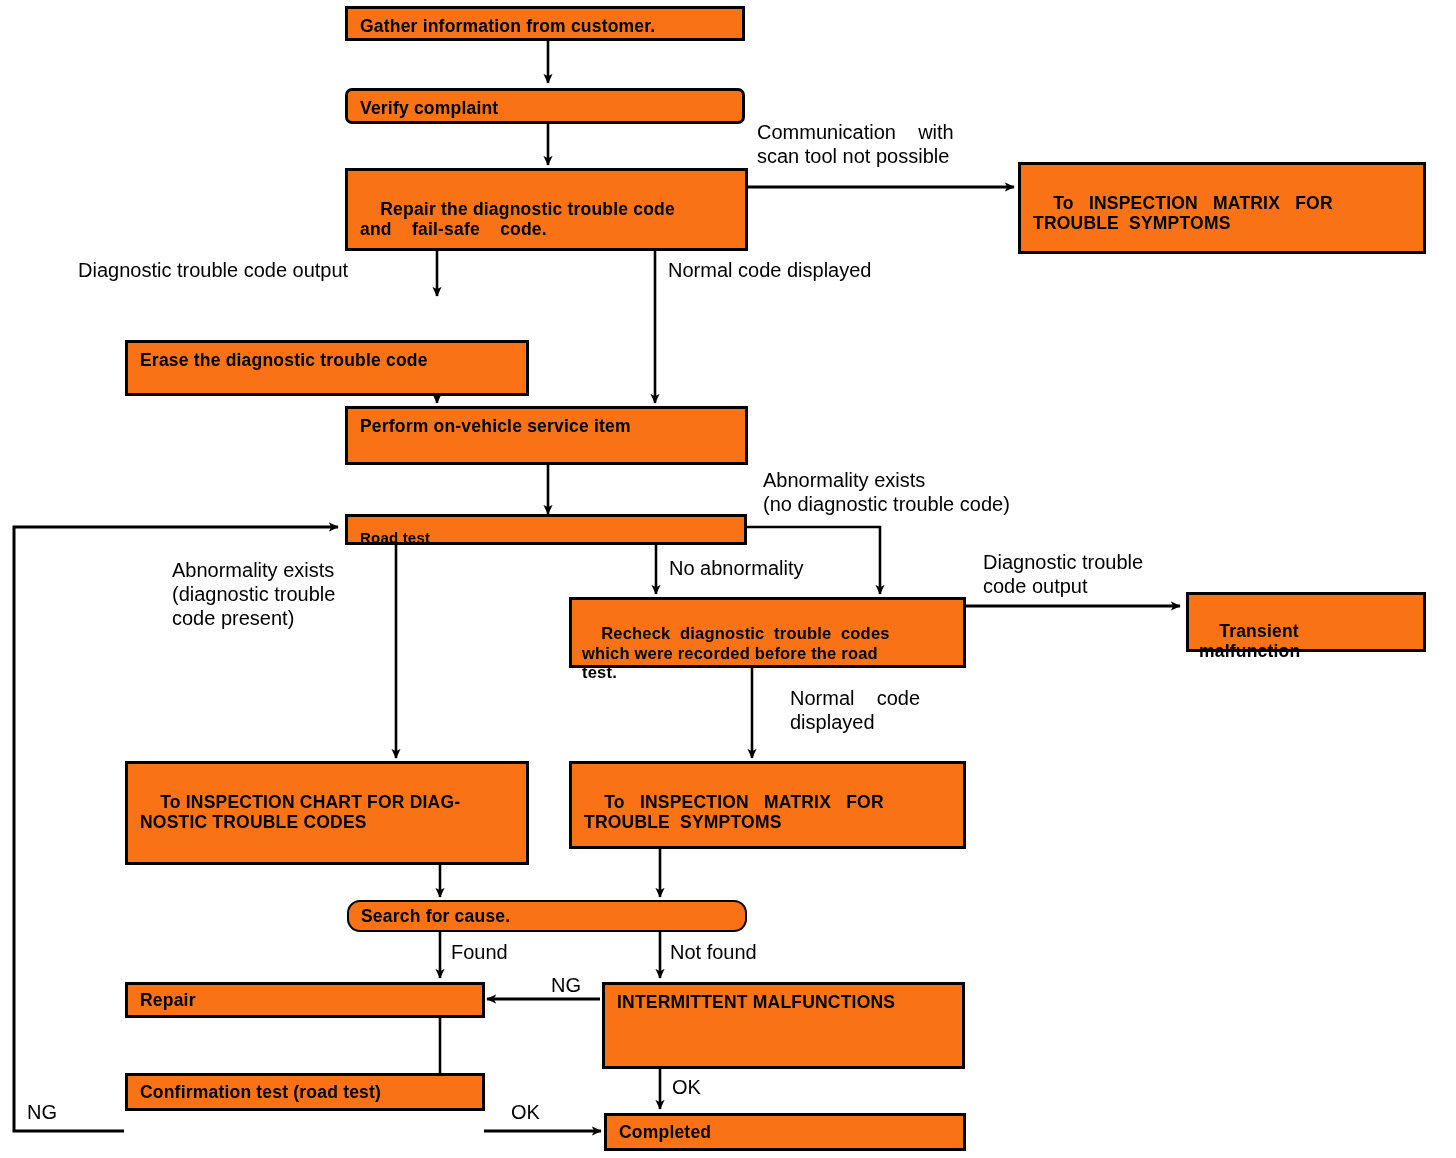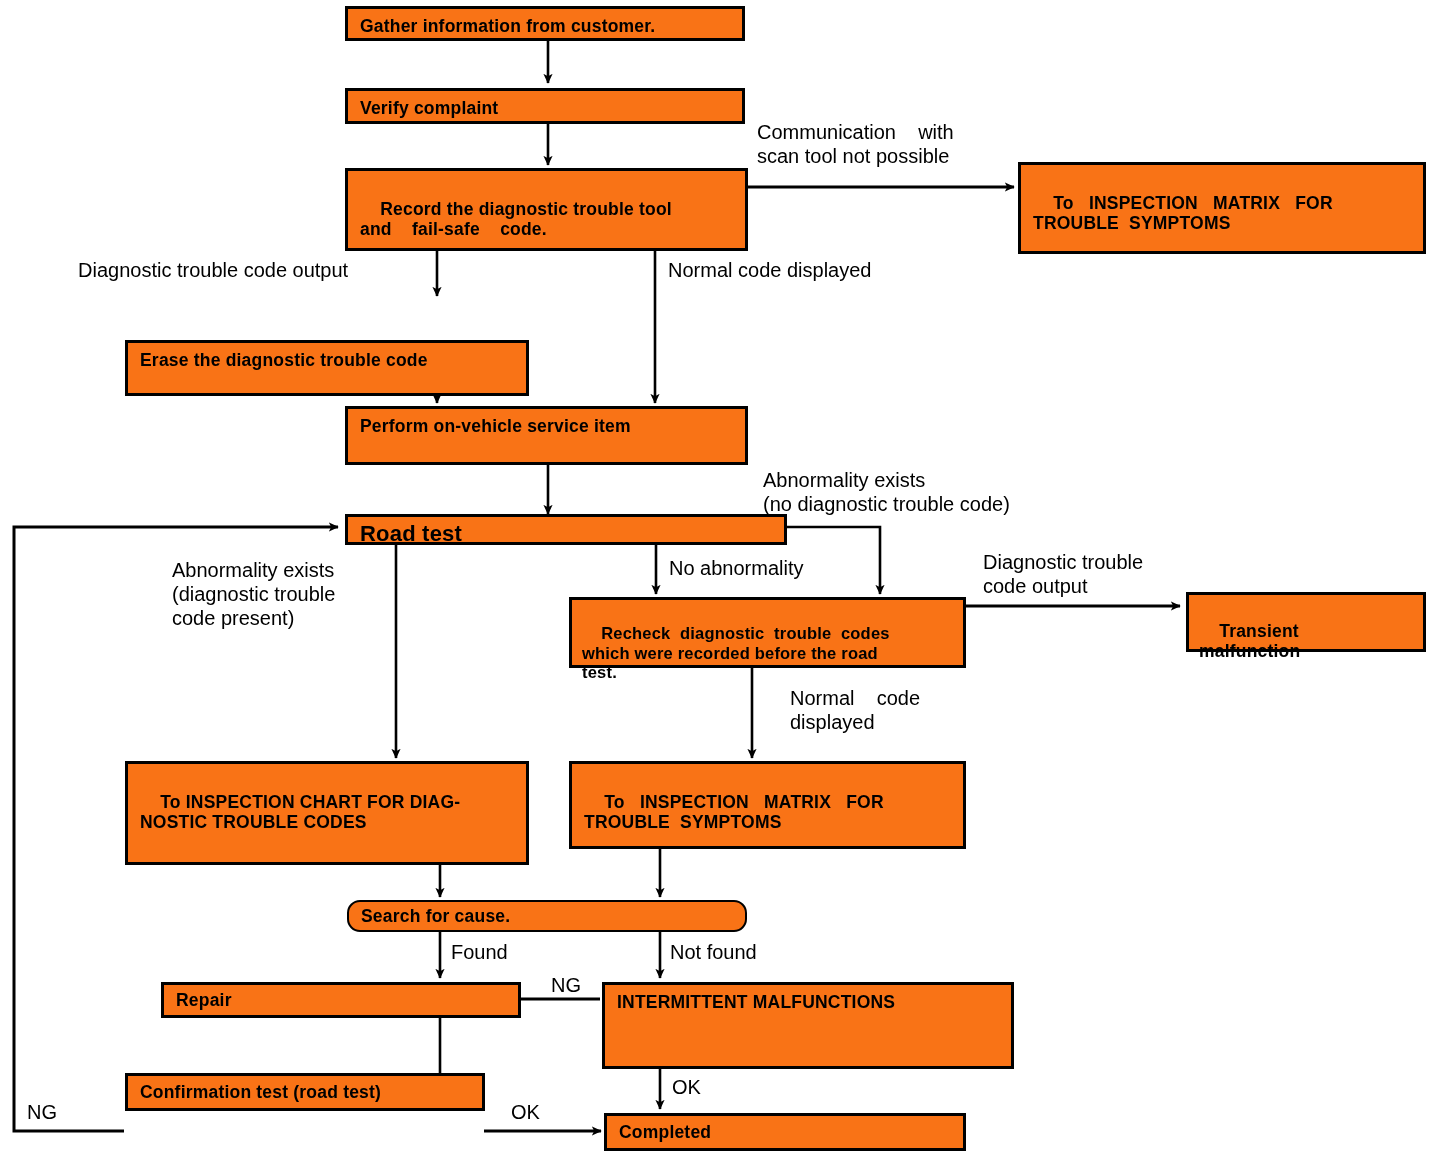--- a/index.html
+++ b/index.html
@@ -100,43 +100,43 @@
       <line x1="484" y1="1131" x2="601" y2="1131" marker-end="url(#ah)" stroke-width="3.2"></line>
 
       <path d="M124,1131 L14,1131 L14,527 L338,527" marker-end="url(#ah)" stroke-width="3"></path>
     </g>
   </svg>
 
   <div class="node" style="left:345px; top:6px; width:400px; height:35px; font-size:17.5px;">
     <span>Gather information from customer.</span>
   </div>
 
-  <div class="node" style="left:345px; top:88px; width:400px; height:36px; font-size:17.5px;">
+  <div class="node" style="left:345px; top:88px; width:400px; height:36px; font-size:17.5px;border-radius:7px;">
     <span>Verify  complaint</span>
   </div>
 
   <div class="node" style="left:345px; top:168px; width:403px; height:83px; font-size:17.5px; white-space:pre;">
-    <span>Record the diagnostic trouble tool
+    <span>Repair the diagnostic trouble code
 and    fail-safe    code.</span>
   </div>
 
   <div class="node" style="left:1018px; top:162px; width:408px; height:92px; font-size:17.5px; white-space:pre;">
     <span>To   INSPECTION   MATRIX   FOR
 TROUBLE  SYMPTOMS</span>
   </div>
 
   <div class="node" style="left:125px; top:296px; width:404px; height:56px; font-size:17.5px;margin-top:44px;">
     <span>Erase  the  diagnostic  trouble  code</span>
   </div>
 
   <div class="node" style="left:345px; top:406px; width:403px; height:59px; font-size:17.5px;">
     <span>Perform  on-vehicle  service  item</span>
   </div>
 
-  <div class="node" style="left:345px; top:514px; width:442px; height:31px; font-size:22px; padding-top:4px;">
+  <div class="node" style="left:345px; top:514px; width:402px; height:31px; font-size:15px; padding-top:12px;">
     <span>Road  test</span>
   </div>
 
   <div class="node" style="left:569px; top:597px; width:397px; height:71px; font-size:16.5px; white-space:pre; padding:5px 10px;">
     <span>Recheck  diagnostic  trouble  codes
 which were recorded before the road
 test.</span>
   </div>
 
   <div class="node" style="left:1186px; top:592px; width:240px; height:60px; font-size:17.5px; white-space:pre; padding:5px 10px;">
@@ -151,25 +151,25 @@
 
   <div class="node" style="left:569px; top:761px; width:397px; height:88px; font-size:17.5px; white-space:pre;">
     <span>To   INSPECTION   MATRIX   FOR
 TROUBLE  SYMPTOMS</span>
   </div>
 
   <div class="node thin" style="left:347px; top:900px; width:400px; height:32px; font-size:17.5px; padding-top:4px;">
     <span>Search  for  cause.</span>
   </div>
 
-  <div class="node" style="left:125px; top:982px; width:360px; height:36px; font-size:17.5px; padding-top:5px;margin-left:36px;">
+  <div class="node" style="left:125px; top:982px; width:360px; height:36px; font-size:17.5px; padding-top:5px;">
     <span>Repair</span>
   </div>
 
-  <div class="node" style="left:602px; top:982px; width:412px; height:87px; font-size:17.5px; ">
+  <div class="node" style="left:602px; top:982px; width:363px; height:87px; font-size:17.5px; ">
     <span>INTERMITTENT MALFUNCTIONS</span>
   </div>
 
   <div class="node" style="left:125px; top:1073px; width:360px; height:38px; font-size:17.5px; padding-top:6px;">
     <span>Confirmation  test  (road  test)</span>
   </div>
 
   <div class="node" style="left:604px; top:1113px; width:362px; height:38px; font-size:17.5px; padding-top:6px;">
     <span>Completed</span>
   </div>

